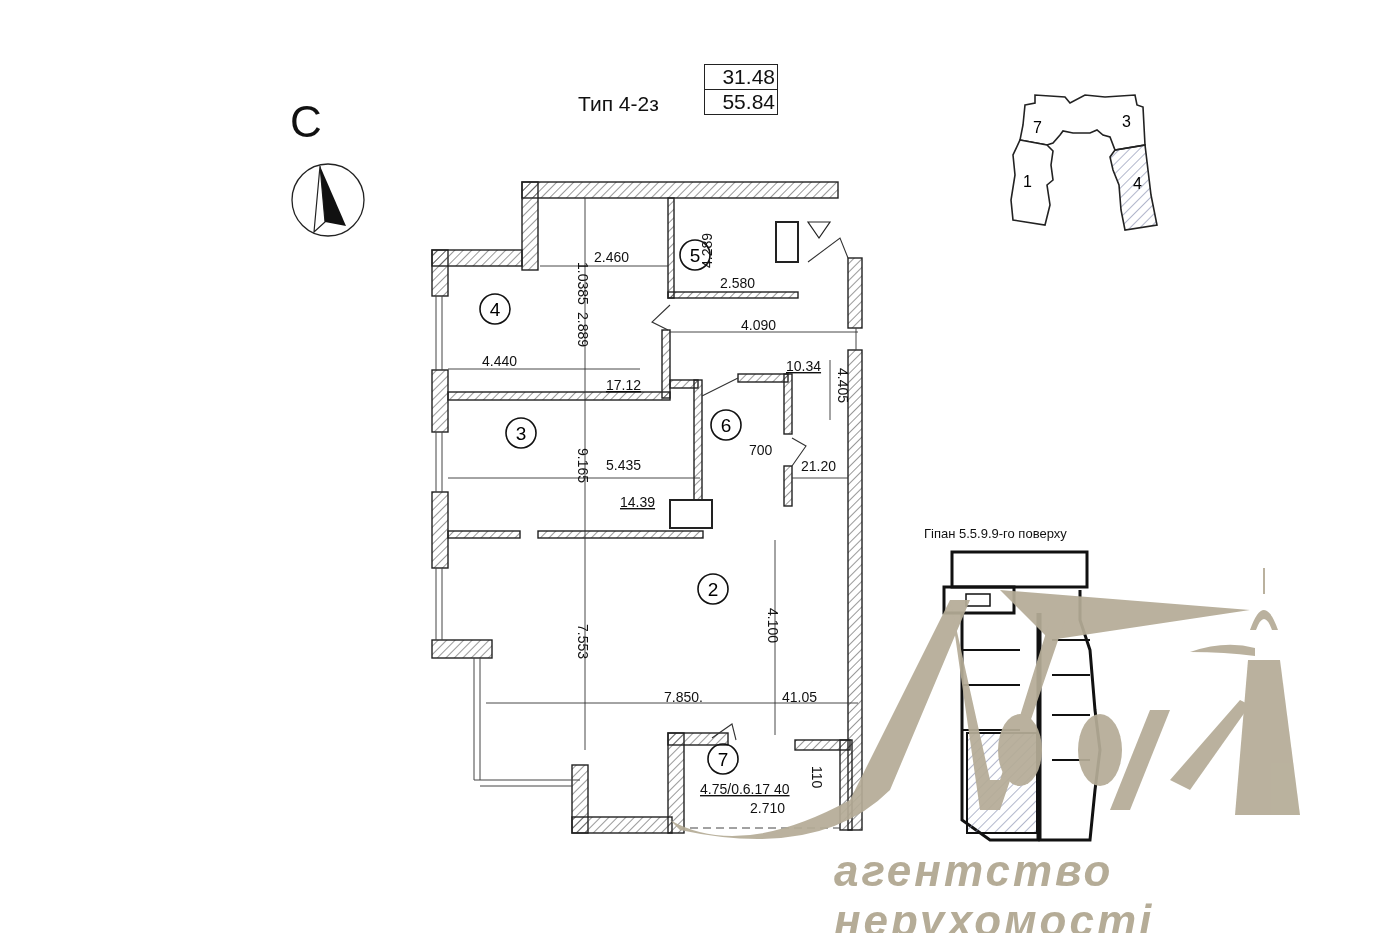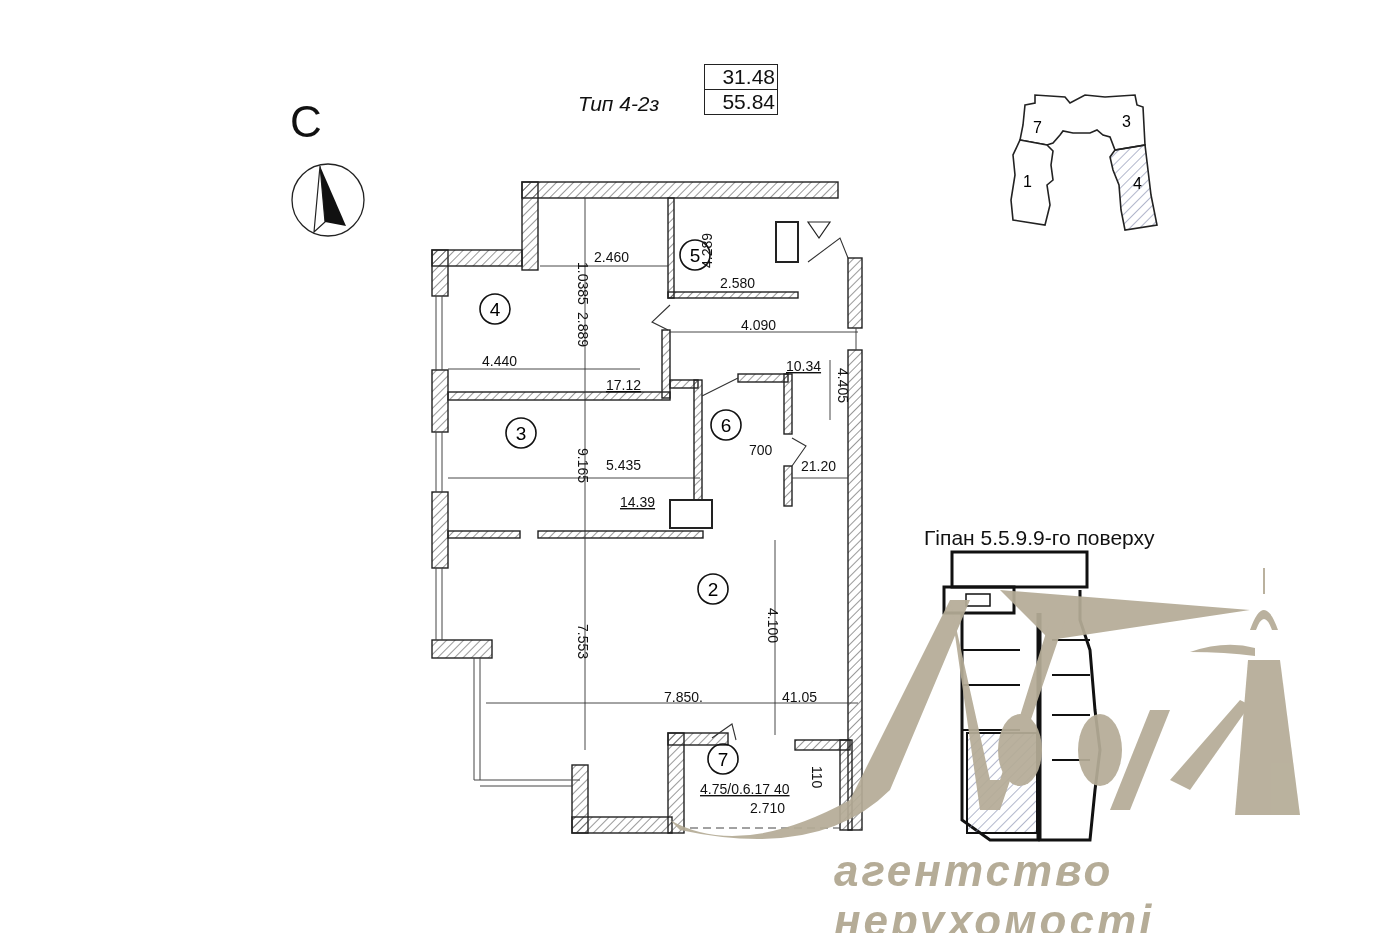--- a/index.html
+++ b/index.html
@@ -1,23 +1,23 @@
 <!DOCTYPE html>
 <html><head>
 <meta charset="utf-8">
 <style>
   html,body{margin:0;padding:0;background:#ffffff;}
   body{width:1400px;height:933px;position:relative;overflow:hidden;font-family:"Liberation Sans","DejaVu Sans",sans-serif;color:#111;}
   .abs{position:absolute;}
   .north-letter{left:290px;top:100px;font-size:44px;line-height:44px;font-weight:400;}
-  .type-label{left:578px;top:92px;font-size:21px;font-style:italic;}
+  .type-label{left:578px;top:92px;font-size:21px;}
   .area-box{left:704px;top:64px;width:72px;border:1.5px solid #222;font-size:21px;text-align:right;}
   .area-box div{line-height:24px;padding:0 2px;}
   .area-box div + div{border-top:1.5px solid #222;}
-  .floor-caption{left:924px;top:526px;font-size:21px;}
+  .floor-caption{left:924px;top:526px;font-size:13px;}
   .watermark-sub{left:834px;top:846px;font-size:44px;font-style:italic;font-weight:700;color:#b5ac97;letter-spacing:3px;}
   svg text{font-family:"Liberation Sans","DejaVu Sans",sans-serif;}
 </style>
 </head>
 <body>
 
 <div class="abs north-letter">С</div>
 <svg class="abs" style="left:290px;top:160px" width="80" height="80">
   <circle cx="38" cy="40" r="36" fill="none" stroke="#222" stroke-width="1.3"></circle>
   <polygon points="30,6 24,72 35,62" fill="none" stroke="#222" stroke-width="1.2"></polygon>

